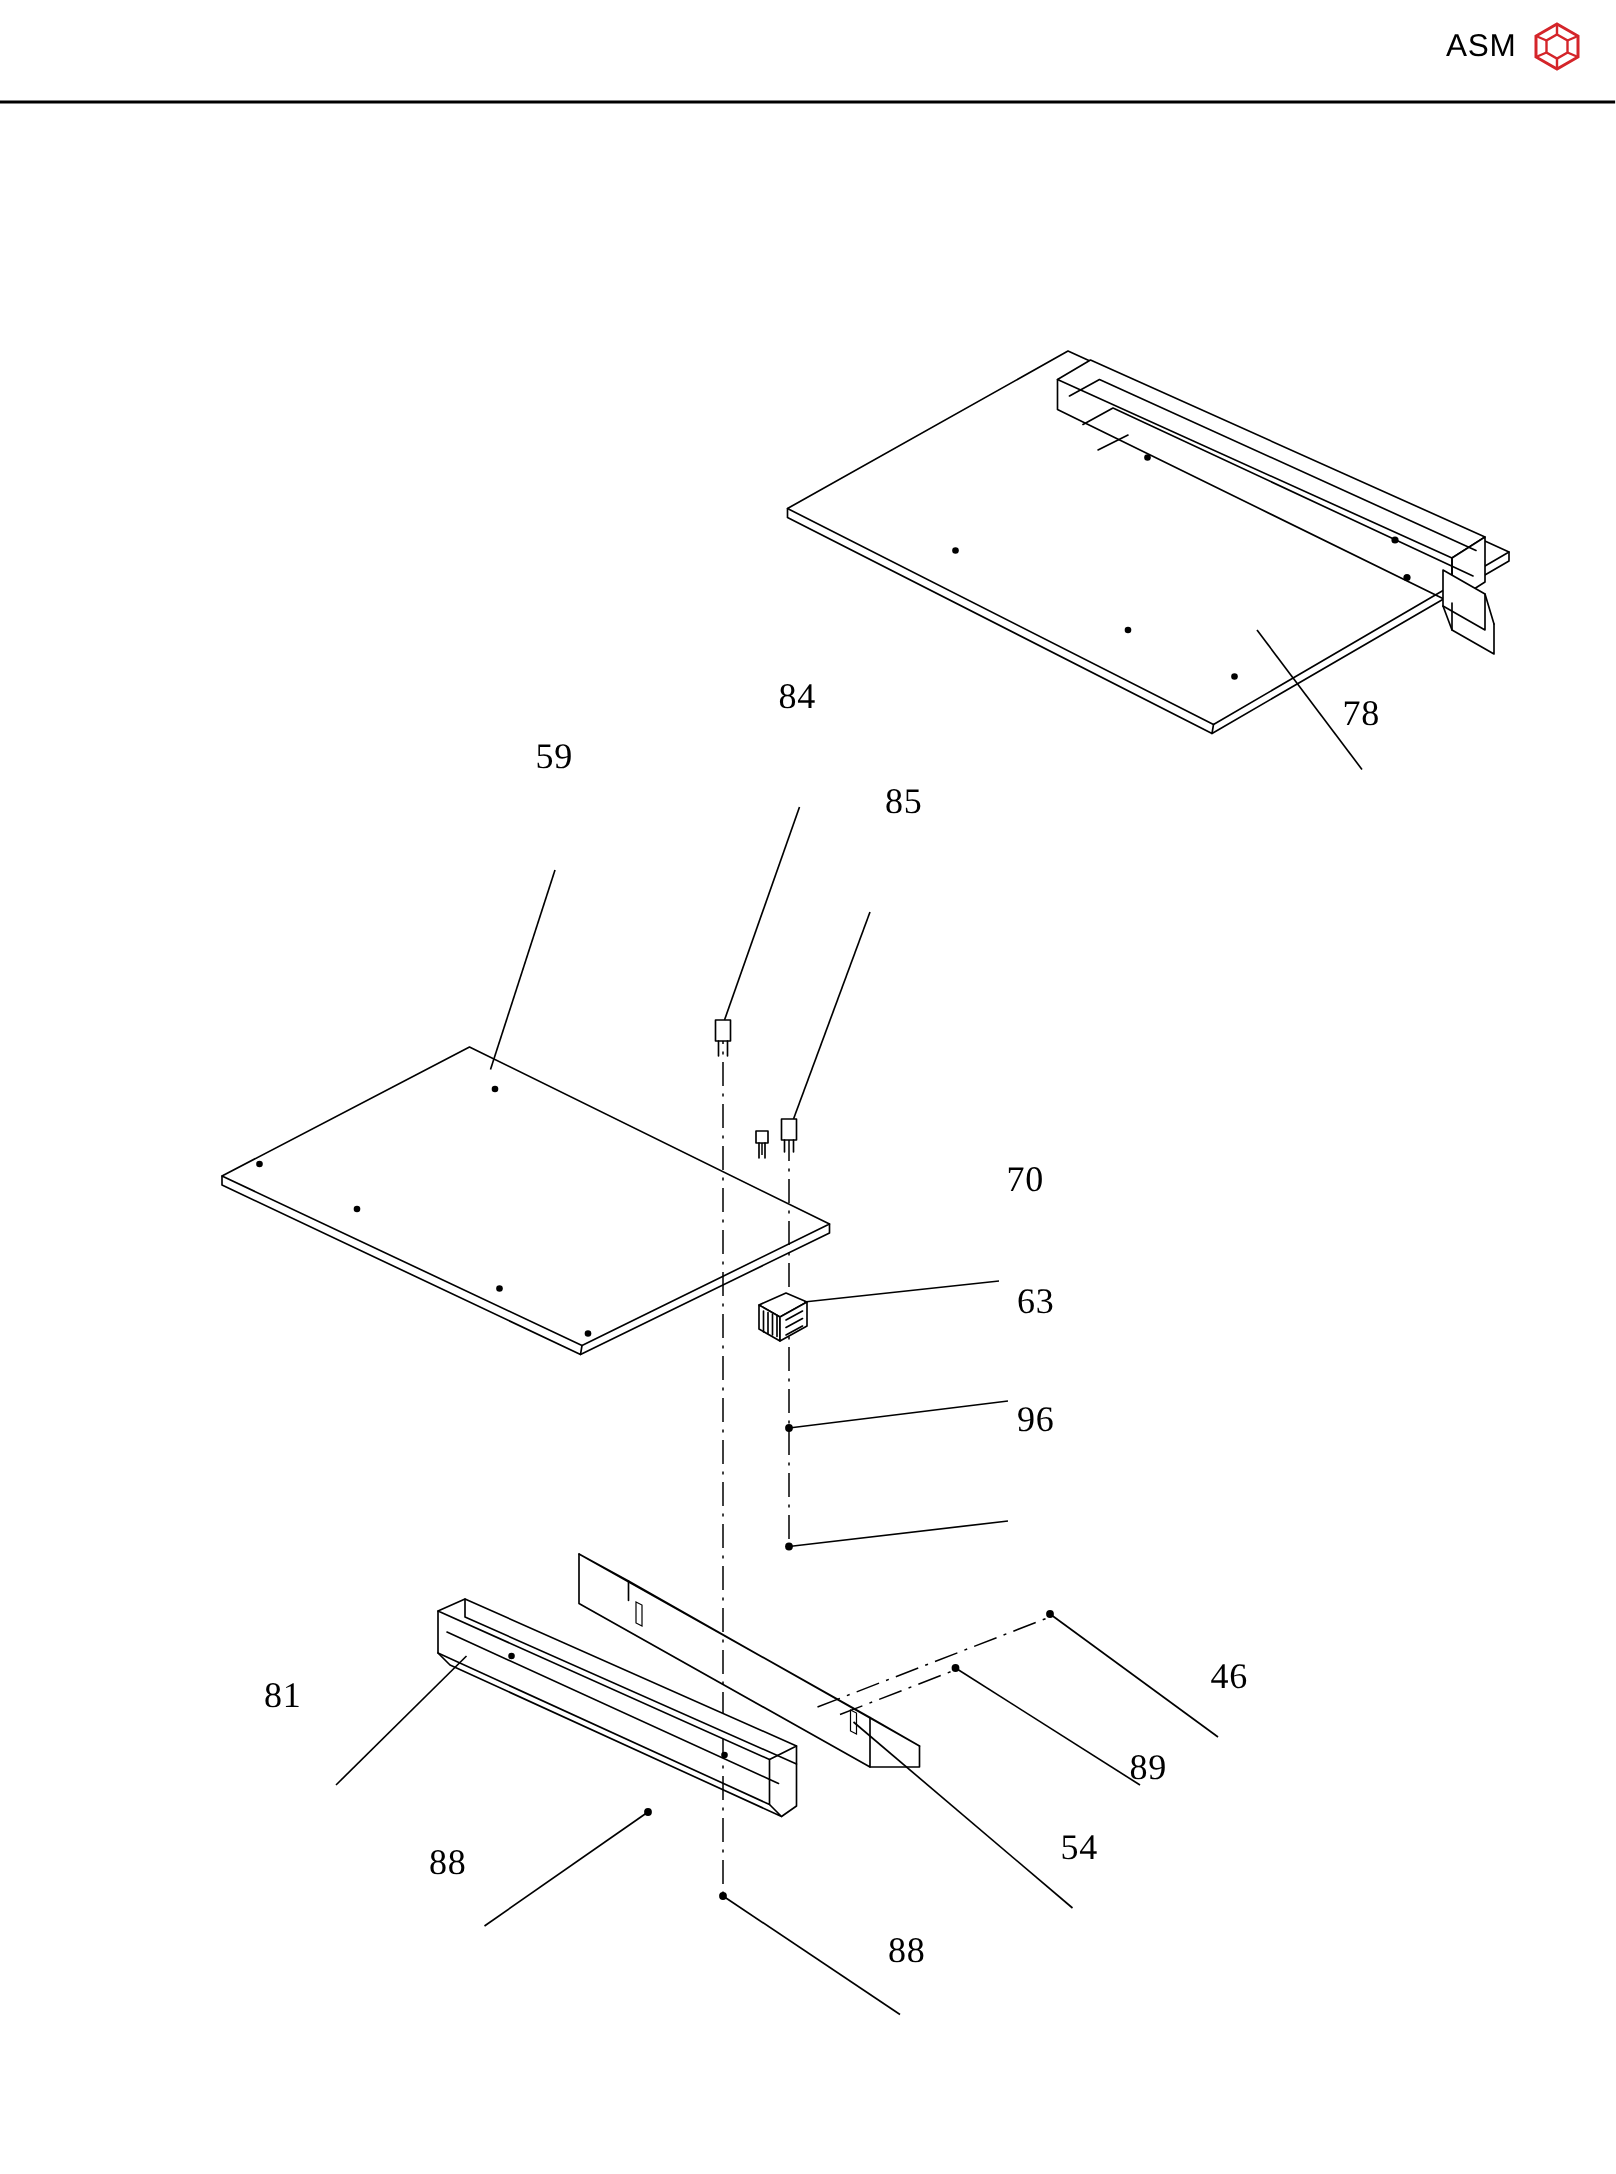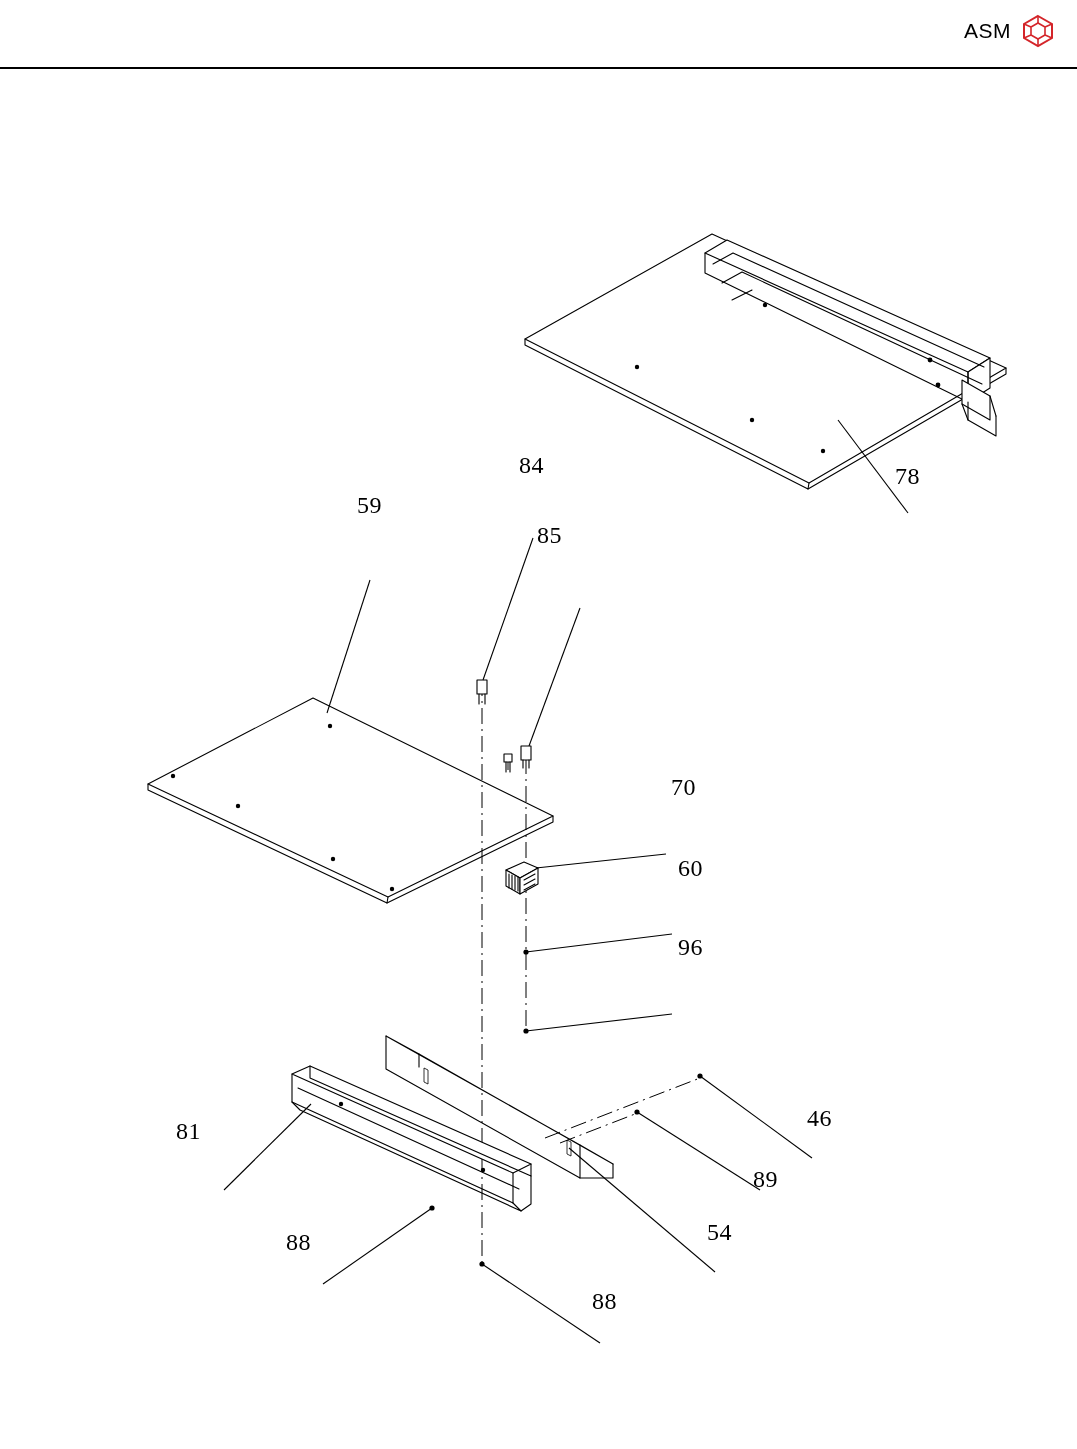--- a/index.html
+++ b/index.html
@@ -259,23 +259,23 @@
       <g>
         <circle class="dot" cx="482" cy="1196" r="2.6"></circle>
         <path class="leader" d="M482,1196 L600,1275"></path>
       </g>
 
     </svg>
 
     <span class="callout" style="left:895px; top:395px;">78</span>
     <span class="callout" style="left:357px; top:424px;">59</span>
     <span class="callout" style="left:519px; top:384px;">84</span>
-    <span class="callout" style="left:537px; top:454px;">85</span>
+    <span class="callout" style="left:590px; top:454px;">85</span>
     <span class="callout" style="left:671px; top:706px;">70</span>
-    <span class="callout" style="left:678px; top:787px;">60</span>
+    <span class="callout" style="left:678px; top:787px;">63</span>
     <span class="callout" style="left:678px; top:866px;">96</span>
     <span class="callout" style="left:807px; top:1037px;">46</span>
     <span class="callout" style="left:753px; top:1098px;">89</span>
     <span class="callout" style="left:707px; top:1151px;">54</span>
     <span class="callout" style="left:176px; top:1050px;">81</span>
     <span class="callout" style="left:286px; top:1161px;">88</span>
     <span class="callout" style="left:592px; top:1220px;">88</span>
 
   </div>
 </div>

